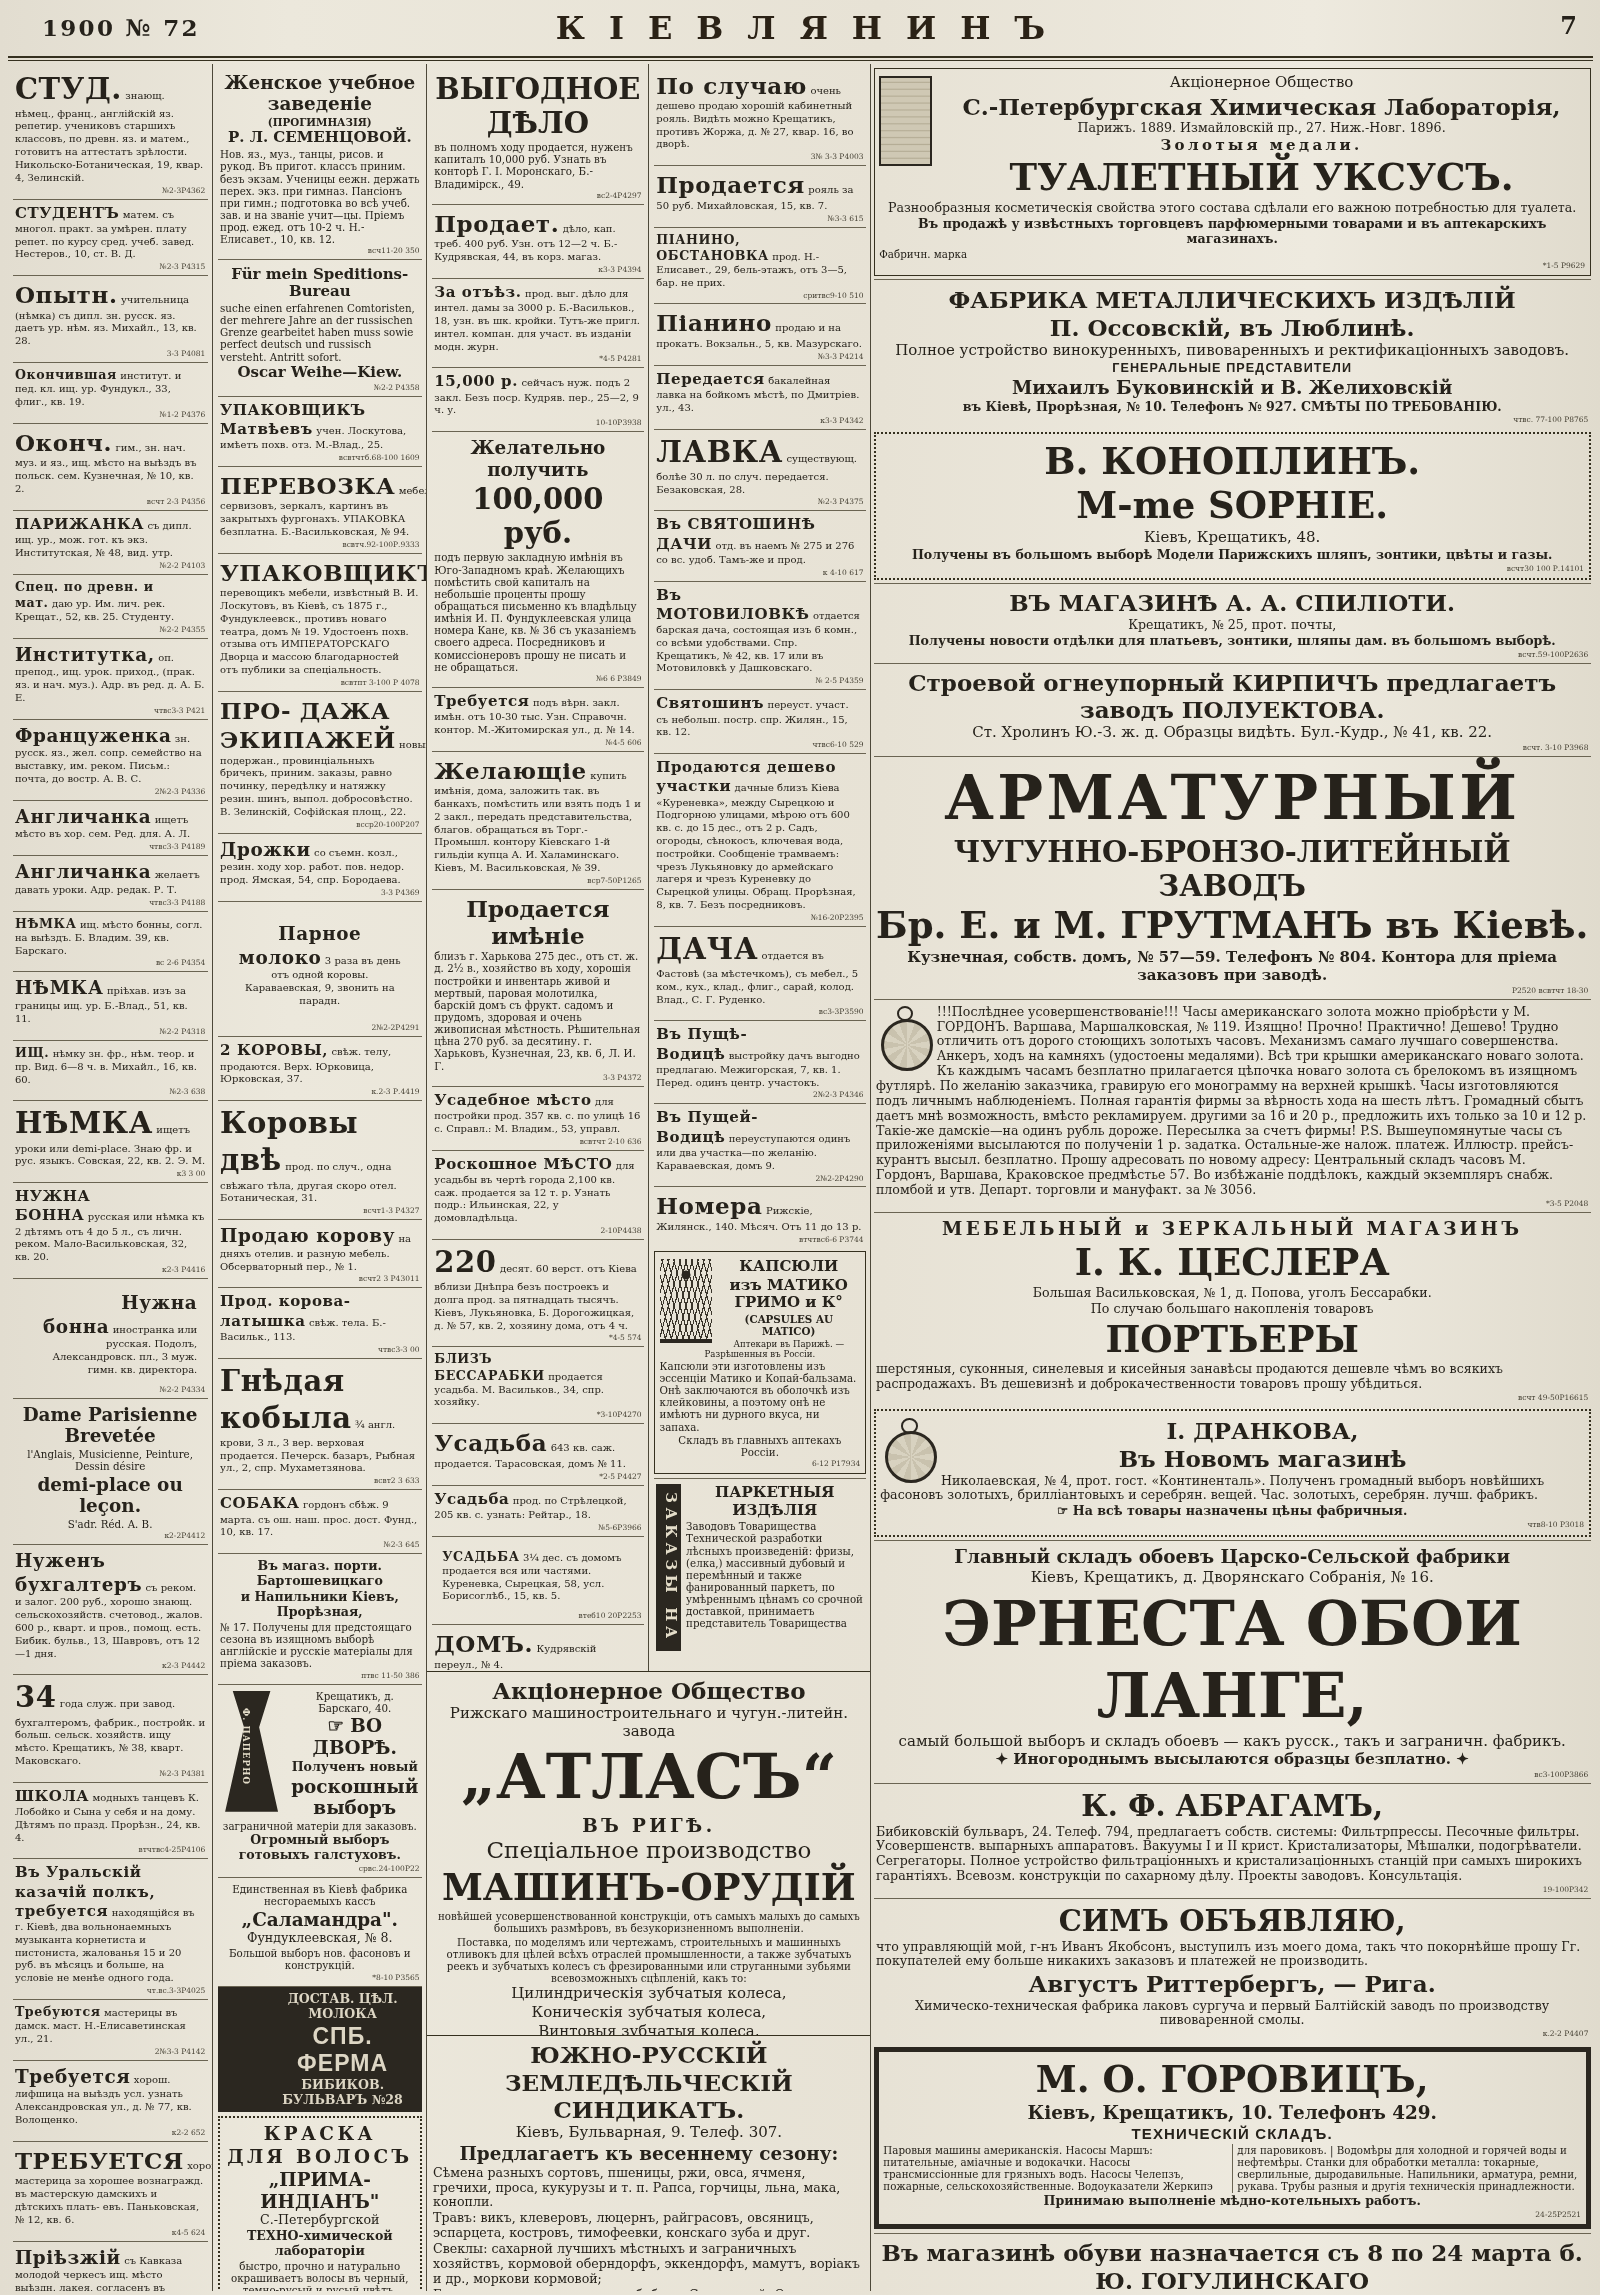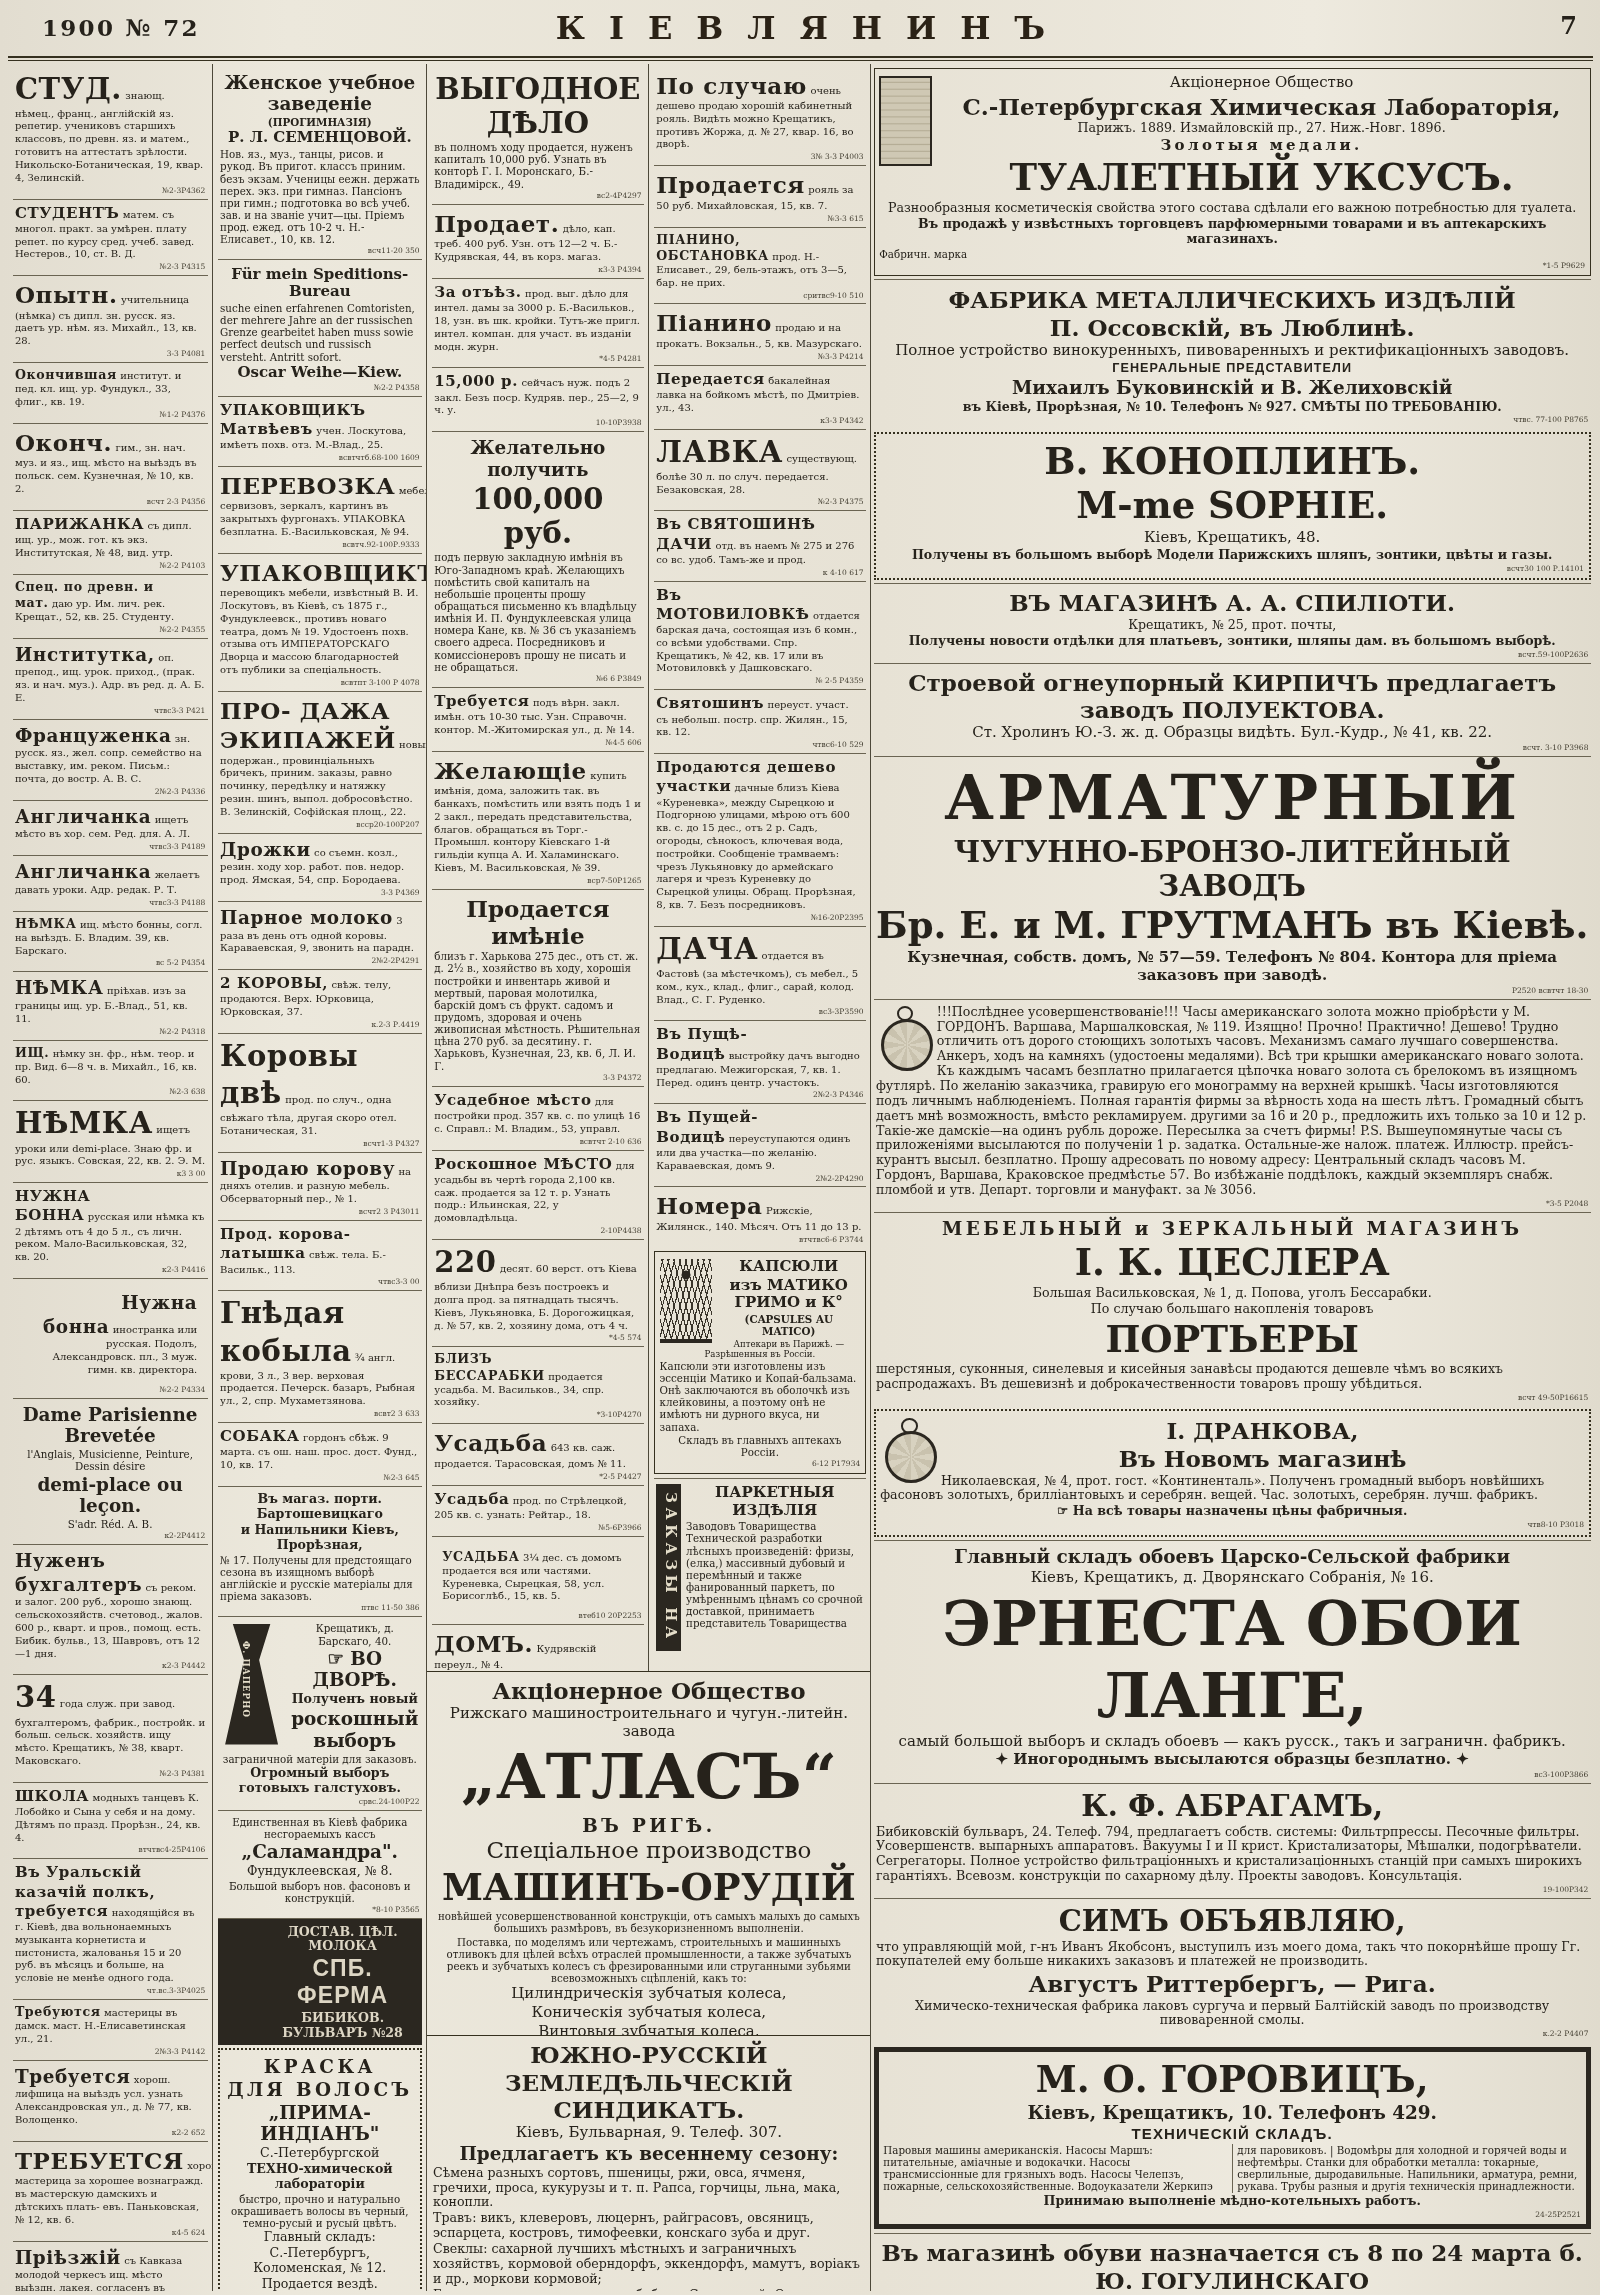--- a/index.html
+++ b/index.html
@@ -108,21 +108,21 @@
         <article class="ad clearfix">
           <p style="margin: 0px;"><span class="lead s5">Англичанка</span>ищетъ мѣсто въ хор. сем. Ред. для. А. Л.</p>
           <span class="ref">чтвс3-3 Р4189</span>
         </article>
         <article class="ad clearfix">
           <p style="margin: 0px;"><span class="lead s5">Англичанка</span>желаетъ давать уроки. Адр. редак. Р. Т.</p>
           <span class="ref">чтвс3-3 Р4188</span>
         </article>
         <article class="ad clearfix">
           <p style="margin: 0px;"><span class="lead s3">НѢМКА</span>ищ. мѣсто бонны, согл. на выѣздъ. Б. Владим. 39, кв. Барскаго.</p>
-          <span class="ref">вс 5-2 Р4354</span>
+          <span class="ref">вс 2-6 Р4354</span>
         </article>
         <article class="ad clearfix">
           <p style="margin: 0px;"><span class="lead s5">НѢМКА</span>пріѣхав. изъ за границы ищ. ур. Б.-Влад., 51, кв. 11.</p>
           <span class="ref">№2-2 Р4318</span>
         </article>
         <article class="ad clearfix">
           <p style="margin: 0px;"><span class="lead s3">ИЩ.</span>нѣмку зн. фр., нѣм. теор. и пр. Вид. 6—8 ч. в. Михайл., 16, кв. 60.</p>
           <span class="ref">№2-3 638</span>
         </article>
         <article class="ad clearfix">
@@ -204,21 +204,21 @@
         </article>
         <article class="ad clearfix">
           <p style="margin: 0px;"><span class="lead s6">ПРО- ДАЖА ЭКИПАЖЕЙ</span>новыхъ, подержан., провинціальныхъ бричекъ, приним. заказы, равно починку, передѣлку и натяжку резин. шинъ, выпол. добросовѣстно. В. Зелинскій, Софійская площ., 22.</p>
           <span class="ref">всср20-100Р207</span>
         </article>
         <article class="ad clearfix">
           <p style="margin: 0px;"><span class="lead s5">Дрожки</span>со съемн. козл., резин. ходу хор. работ. пов. недор. прод. Ямская, 54, спр. Бородаева.</p>
           <span class="ref">3-3 Р4369</span>
         </article>
         <article class="ad clearfix">
-          <p style="margin: 0px;"><span class="lead s5">Парное молоко</span>3 раза въ день отъ одной коровы. Караваевская, 9, звонить на парадн.</p>
+          <p style="margin: 16px; text-align: center;"><span class="lead s5">Парное молоко</span>3 раза въ день отъ одной коровы. Караваевская, 9, звонить на парадн.</p>
           <span class="ref">2№2-2Р4291</span>
         </article>
         <article class="ad clearfix">
           <p style="margin: 0px;"><span class="lead s4">2 КОРОВЫ,</span>свѣж. телу, продаются. Верх. Юрковица, Юрковская, 37.</p>
           <span class="ref">к.2-3 Р.4419</span>
         </article>
         <article class="ad clearfix">
           <p style="margin: 0px;"><span class="lead s7">Коровы двѣ</span>прод. по случ., одна свѣжаго тѣла, другая скоро отел. Ботаническая, 31.</p>
           <span class="ref">всчт1-3 Р4327</span>
         </article>

